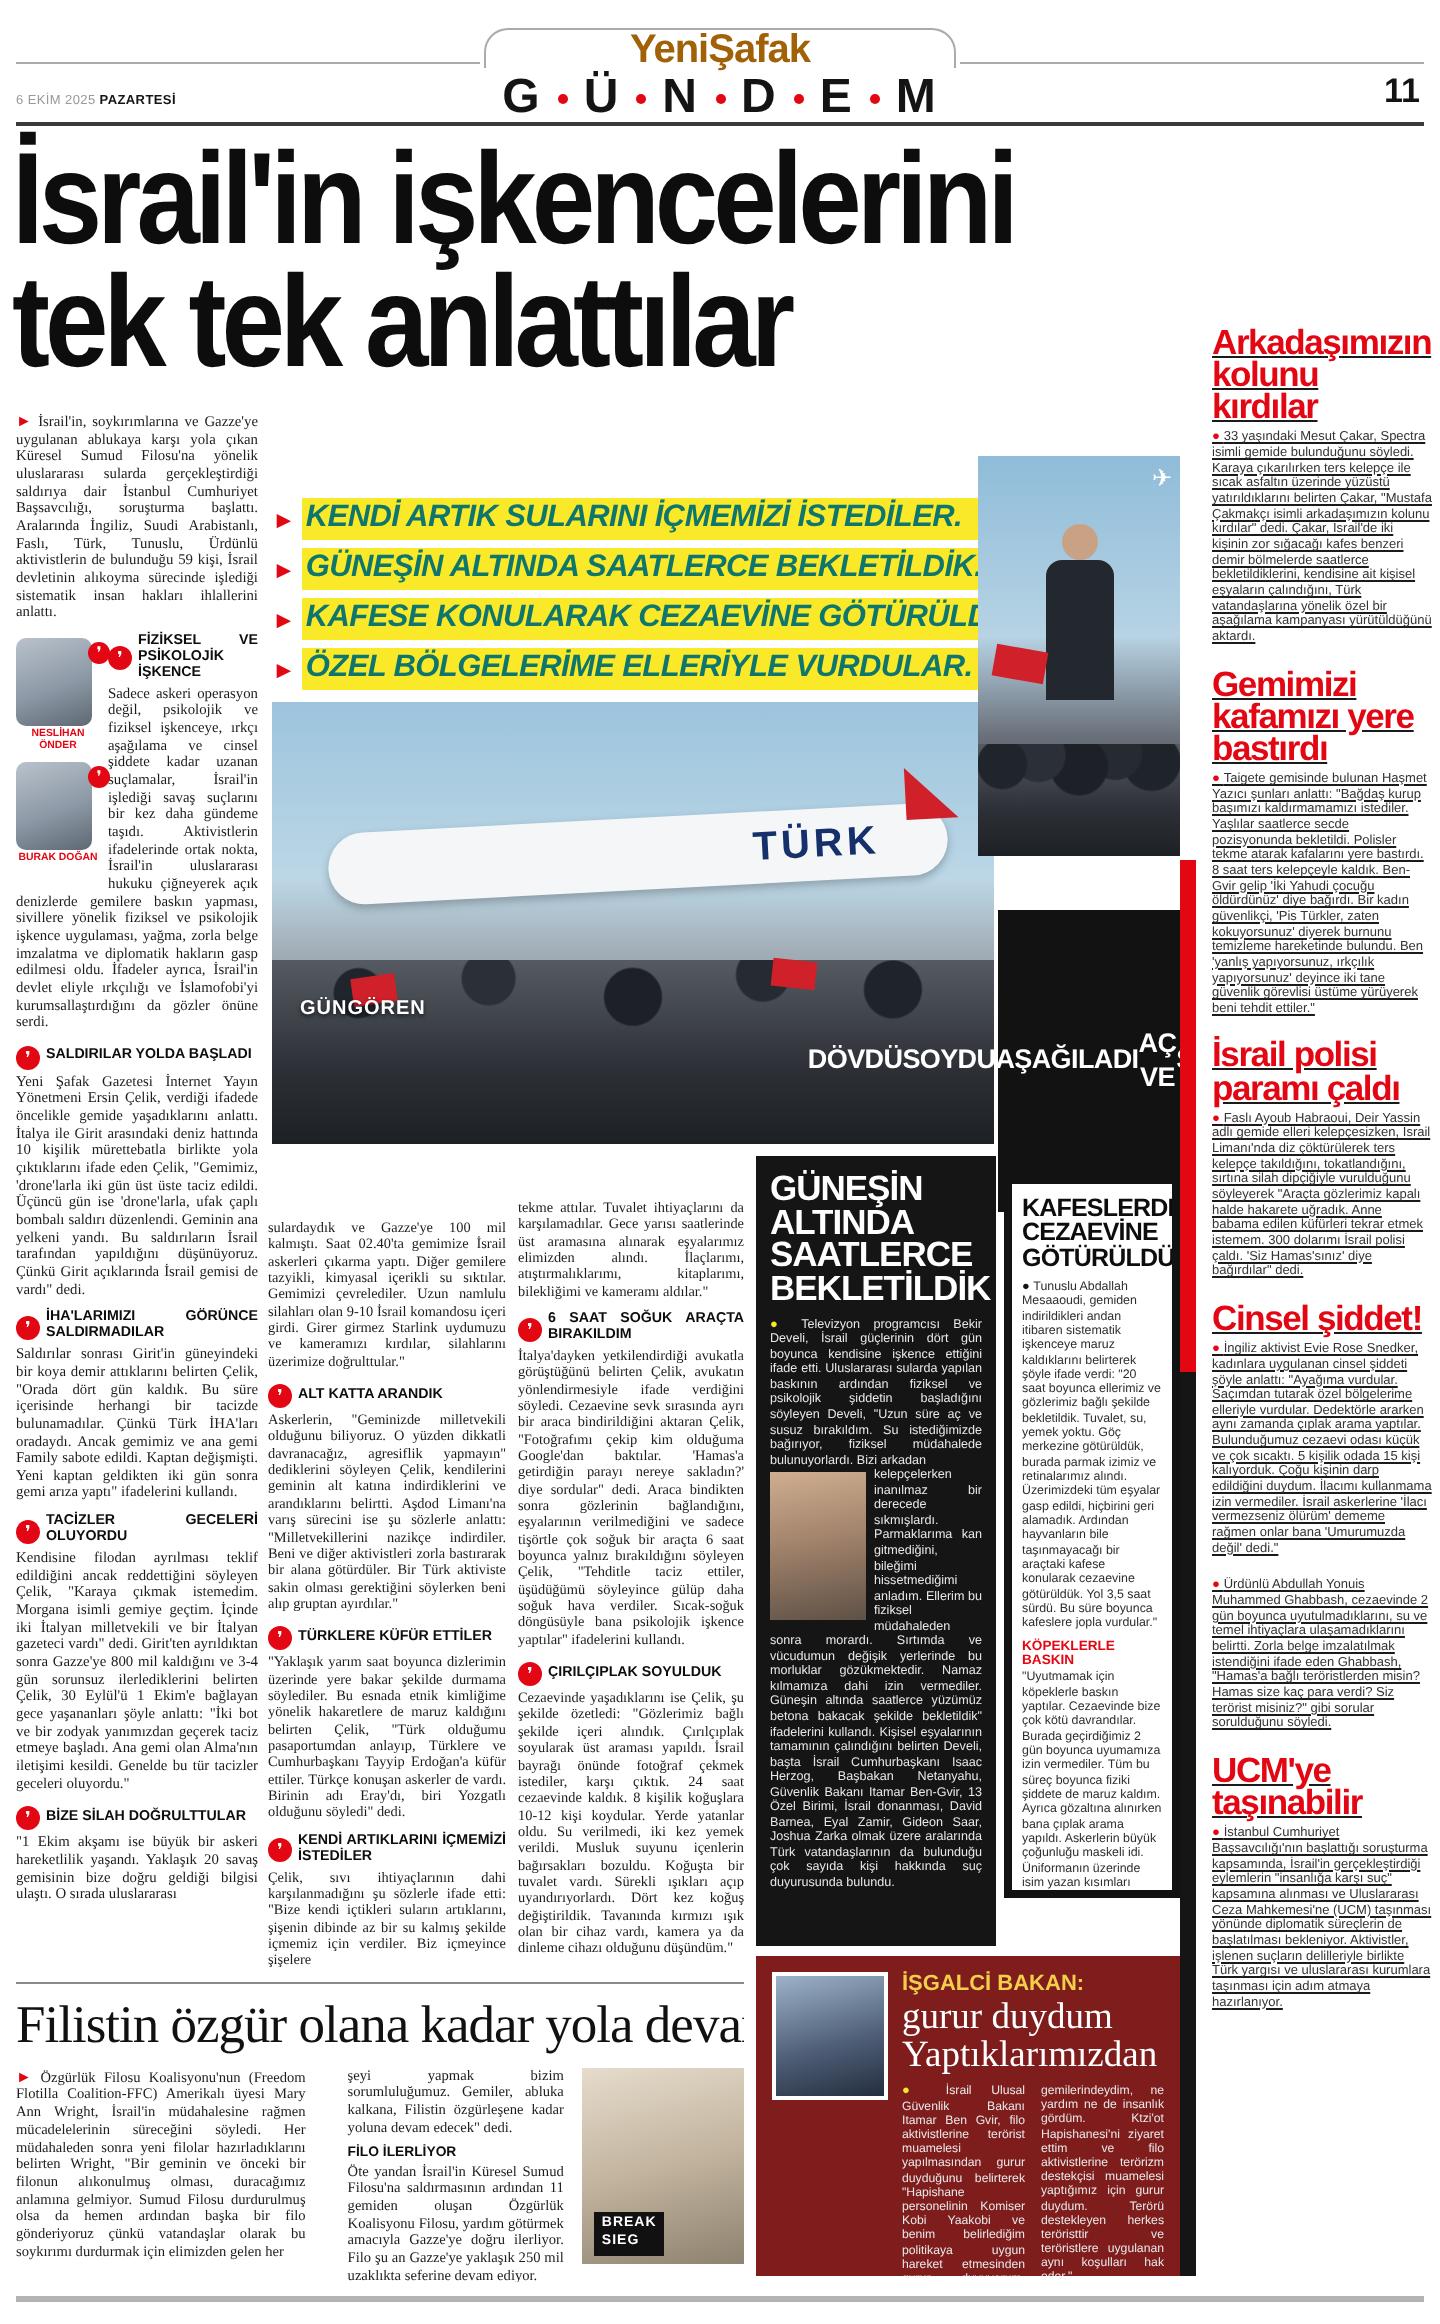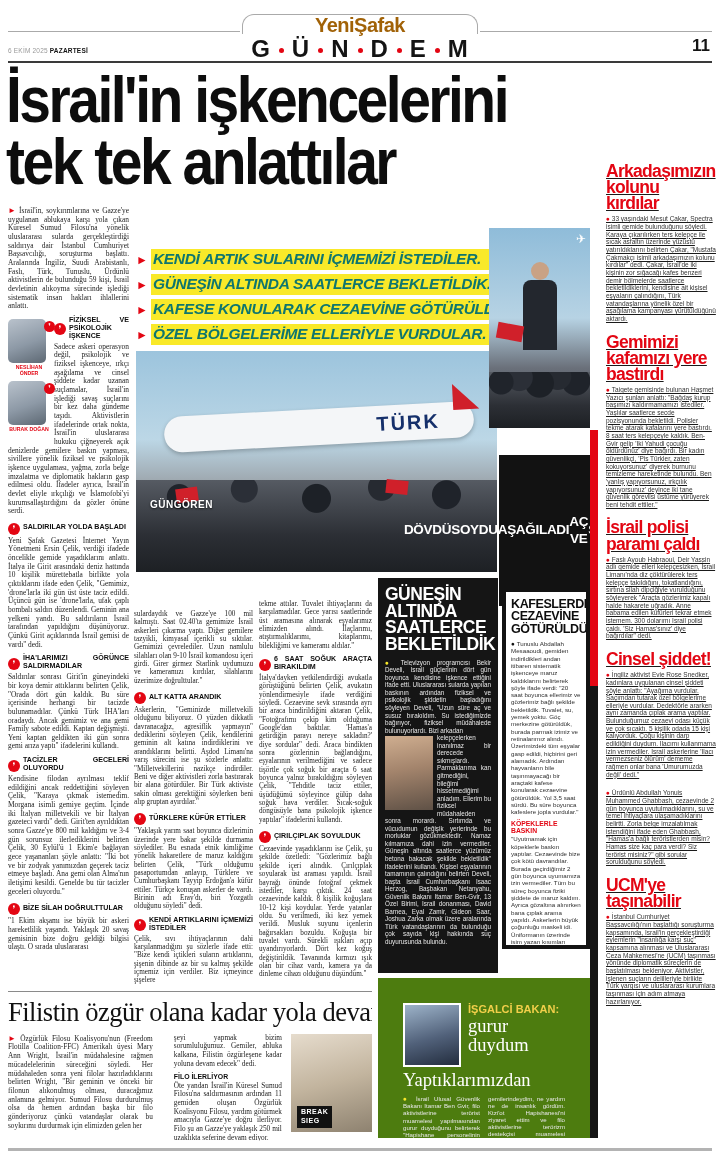--- a/index.html
+++ b/index.html
@@ -120,22 +120,22 @@
   
   .rail { position:absolute; left:606px; top:163px; width:110px; height:985px; overflow:hidden; }
   .art { margin-bottom:11px;text-decoration:underline; }
   .art h3 { color:#e30613; font-size:17.5px; line-height:0.92; letter-spacing:-0.7px; font-weight:bold;
             margin-bottom:4px; }
   .art p { font-size:6.5px; line-height:1.18; color:#333; }
   .b-red { color:#e30613; font-size:6.6px; }
   .b-red::before { content:"● "; }
 
   
-  .isgalci { position:absolute; left:378px; top:978px; width:212px; height:160px; background:#4d7c0f;
-             color:#fff; padding:25px; overflow:hidden; }
+  .isgalci { position:absolute; left:378px; top:978px; width:212px; height:160px; background:#7f1d1d;
+             color:#fff; padding:8px; overflow:hidden; }
   .gvir-photo { float:left; width:58px; height:64px; margin:0 7px 4px 0; border:2px solid #fff;
                 background:linear-gradient(165deg,#9db3c9 0%,#51617a 55%,#232d3e 100%); }
   .kicker { color:#f2cf4a; font-weight:bold; font-size:11px; letter-spacing:0; margin-bottom:2px; }
   .isg-title { font-family:"Liberation Serif",serif; font-size:18.5px; line-height:1.0; color:#fff; }
   .isg-cols { display:flex; gap:8px; margin-top:5px; clear:none; }
   .isg-cols p { font-size:6.1px; line-height:1.18; color:#e9e9e9; flex:1; text-align:justify; }
 
   
   .divider { position:absolute; left:8px; top:991px; width:364px; height:1px; background:#8a8a8a; }
   .bottom-art { position:absolute; left:8px; top:999px; width:364px; height:142px; overflow:hidden; }

